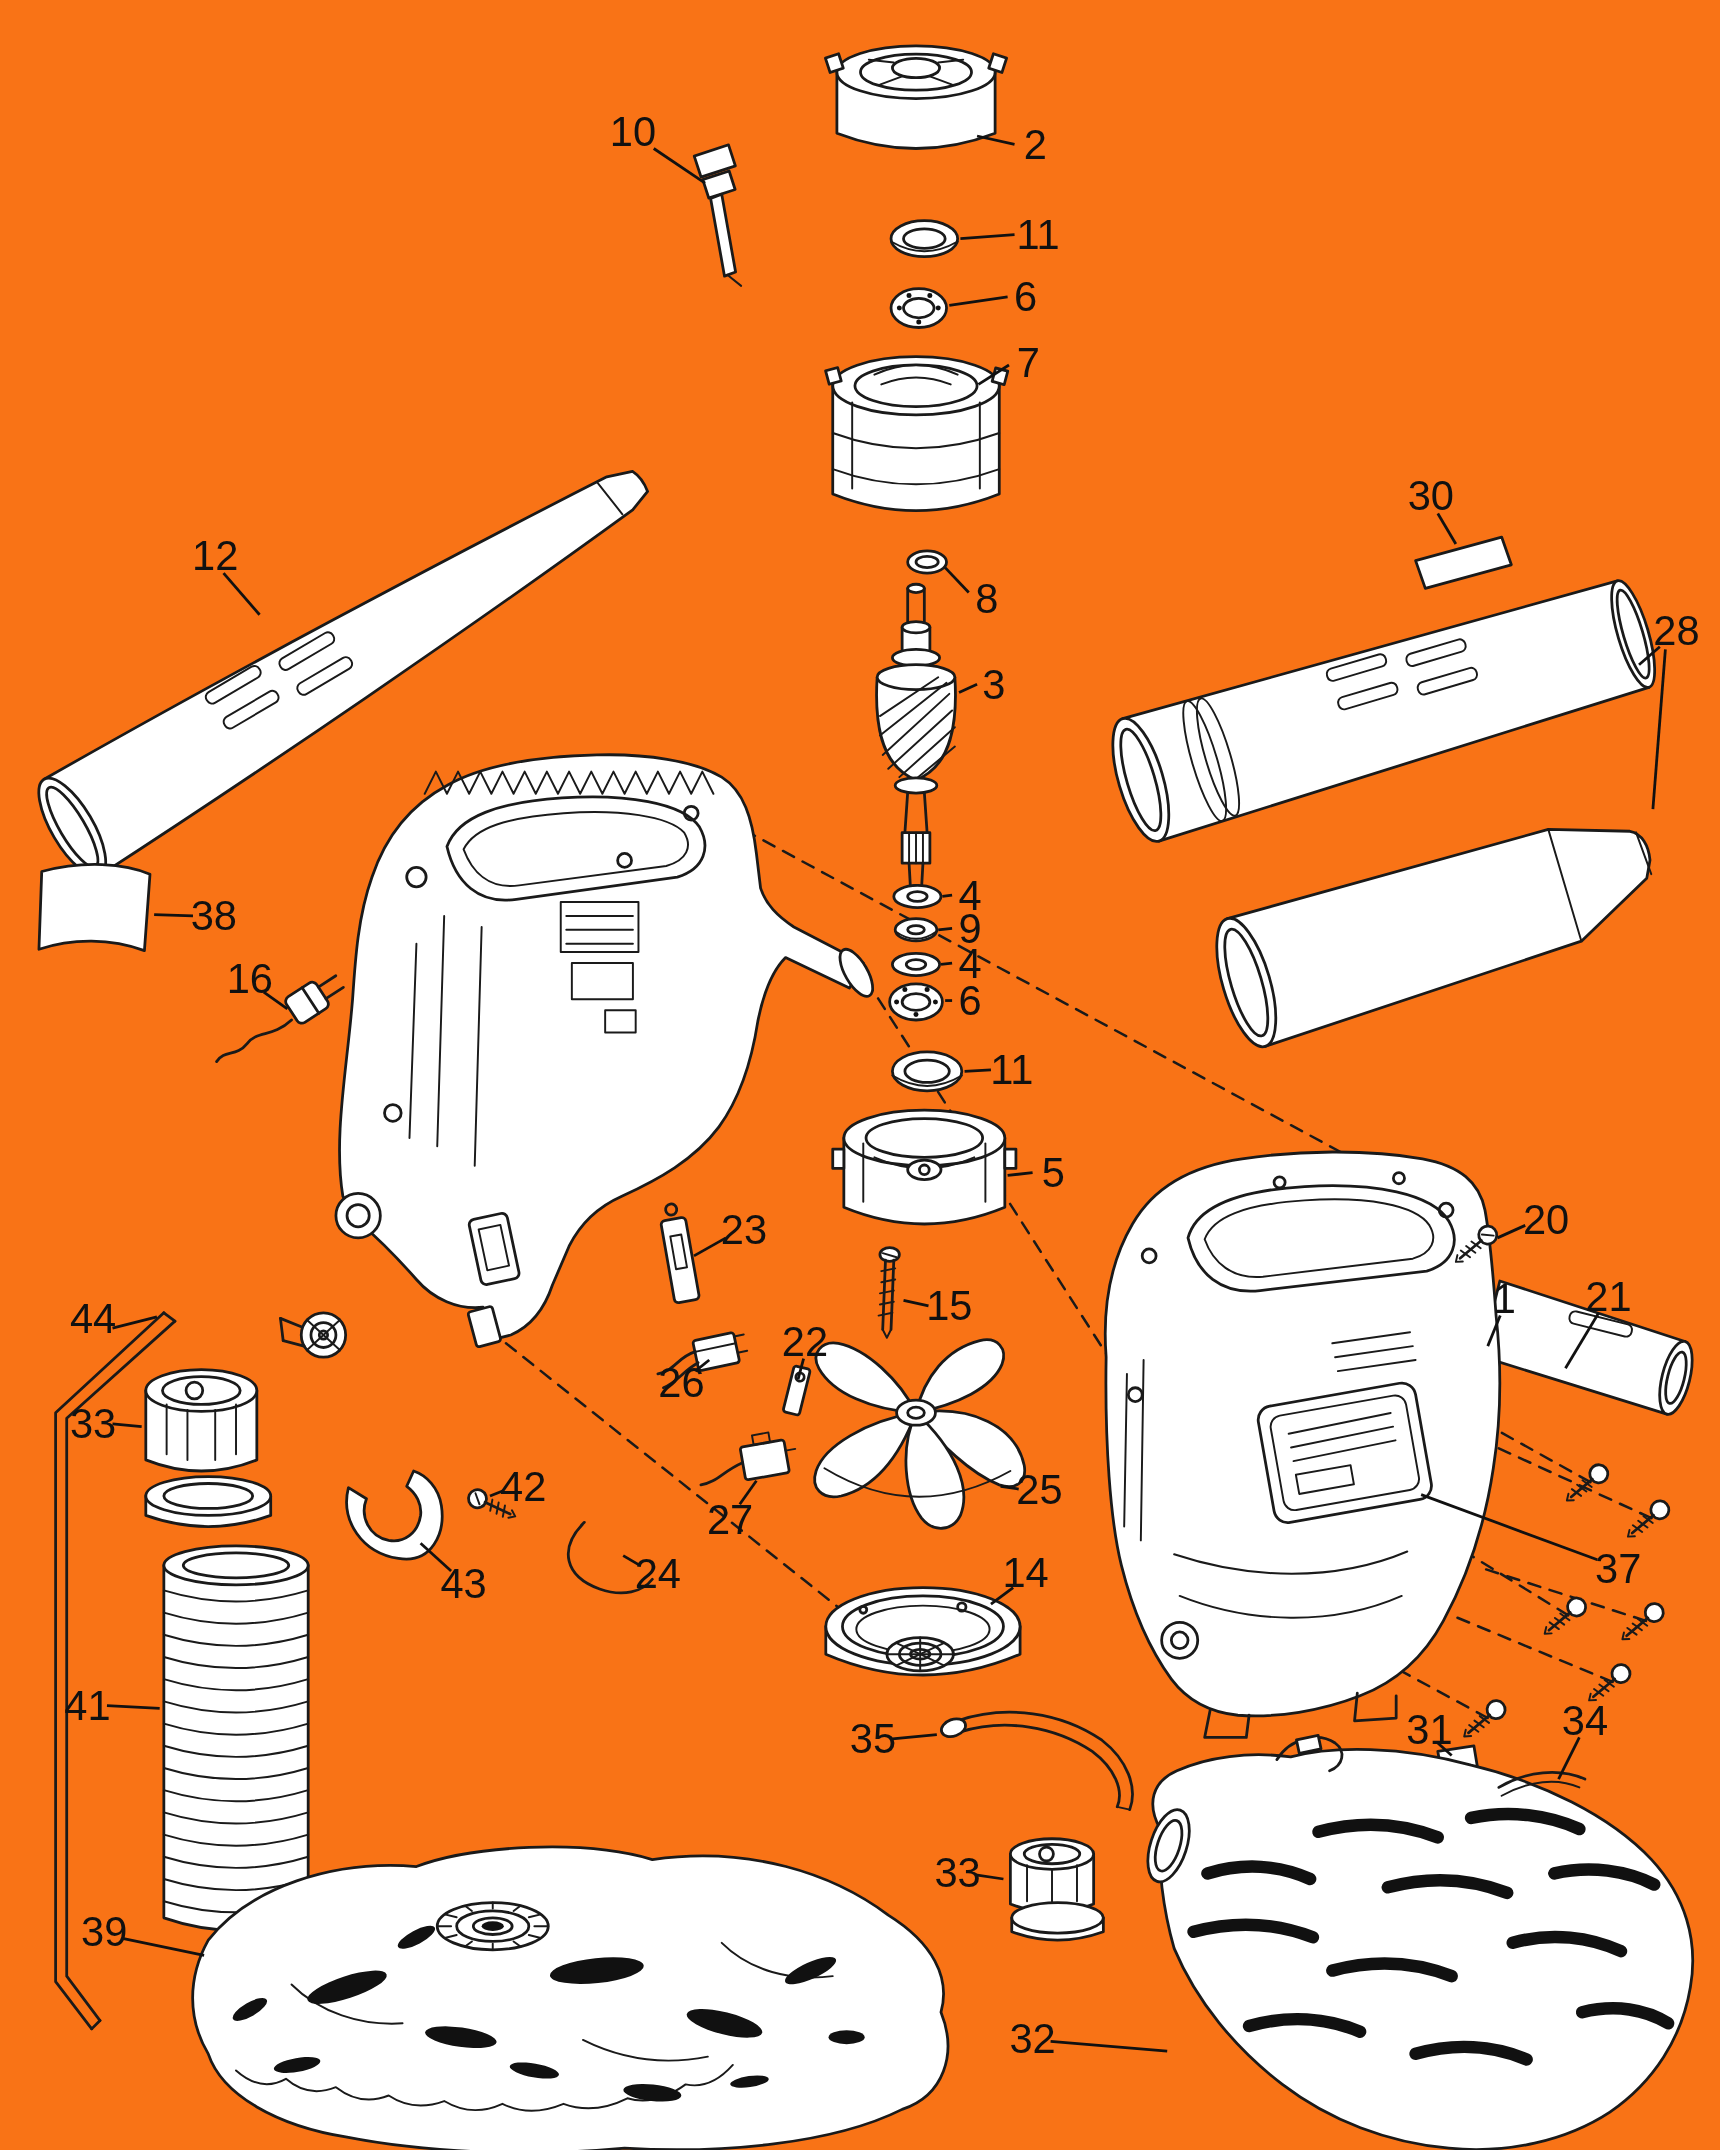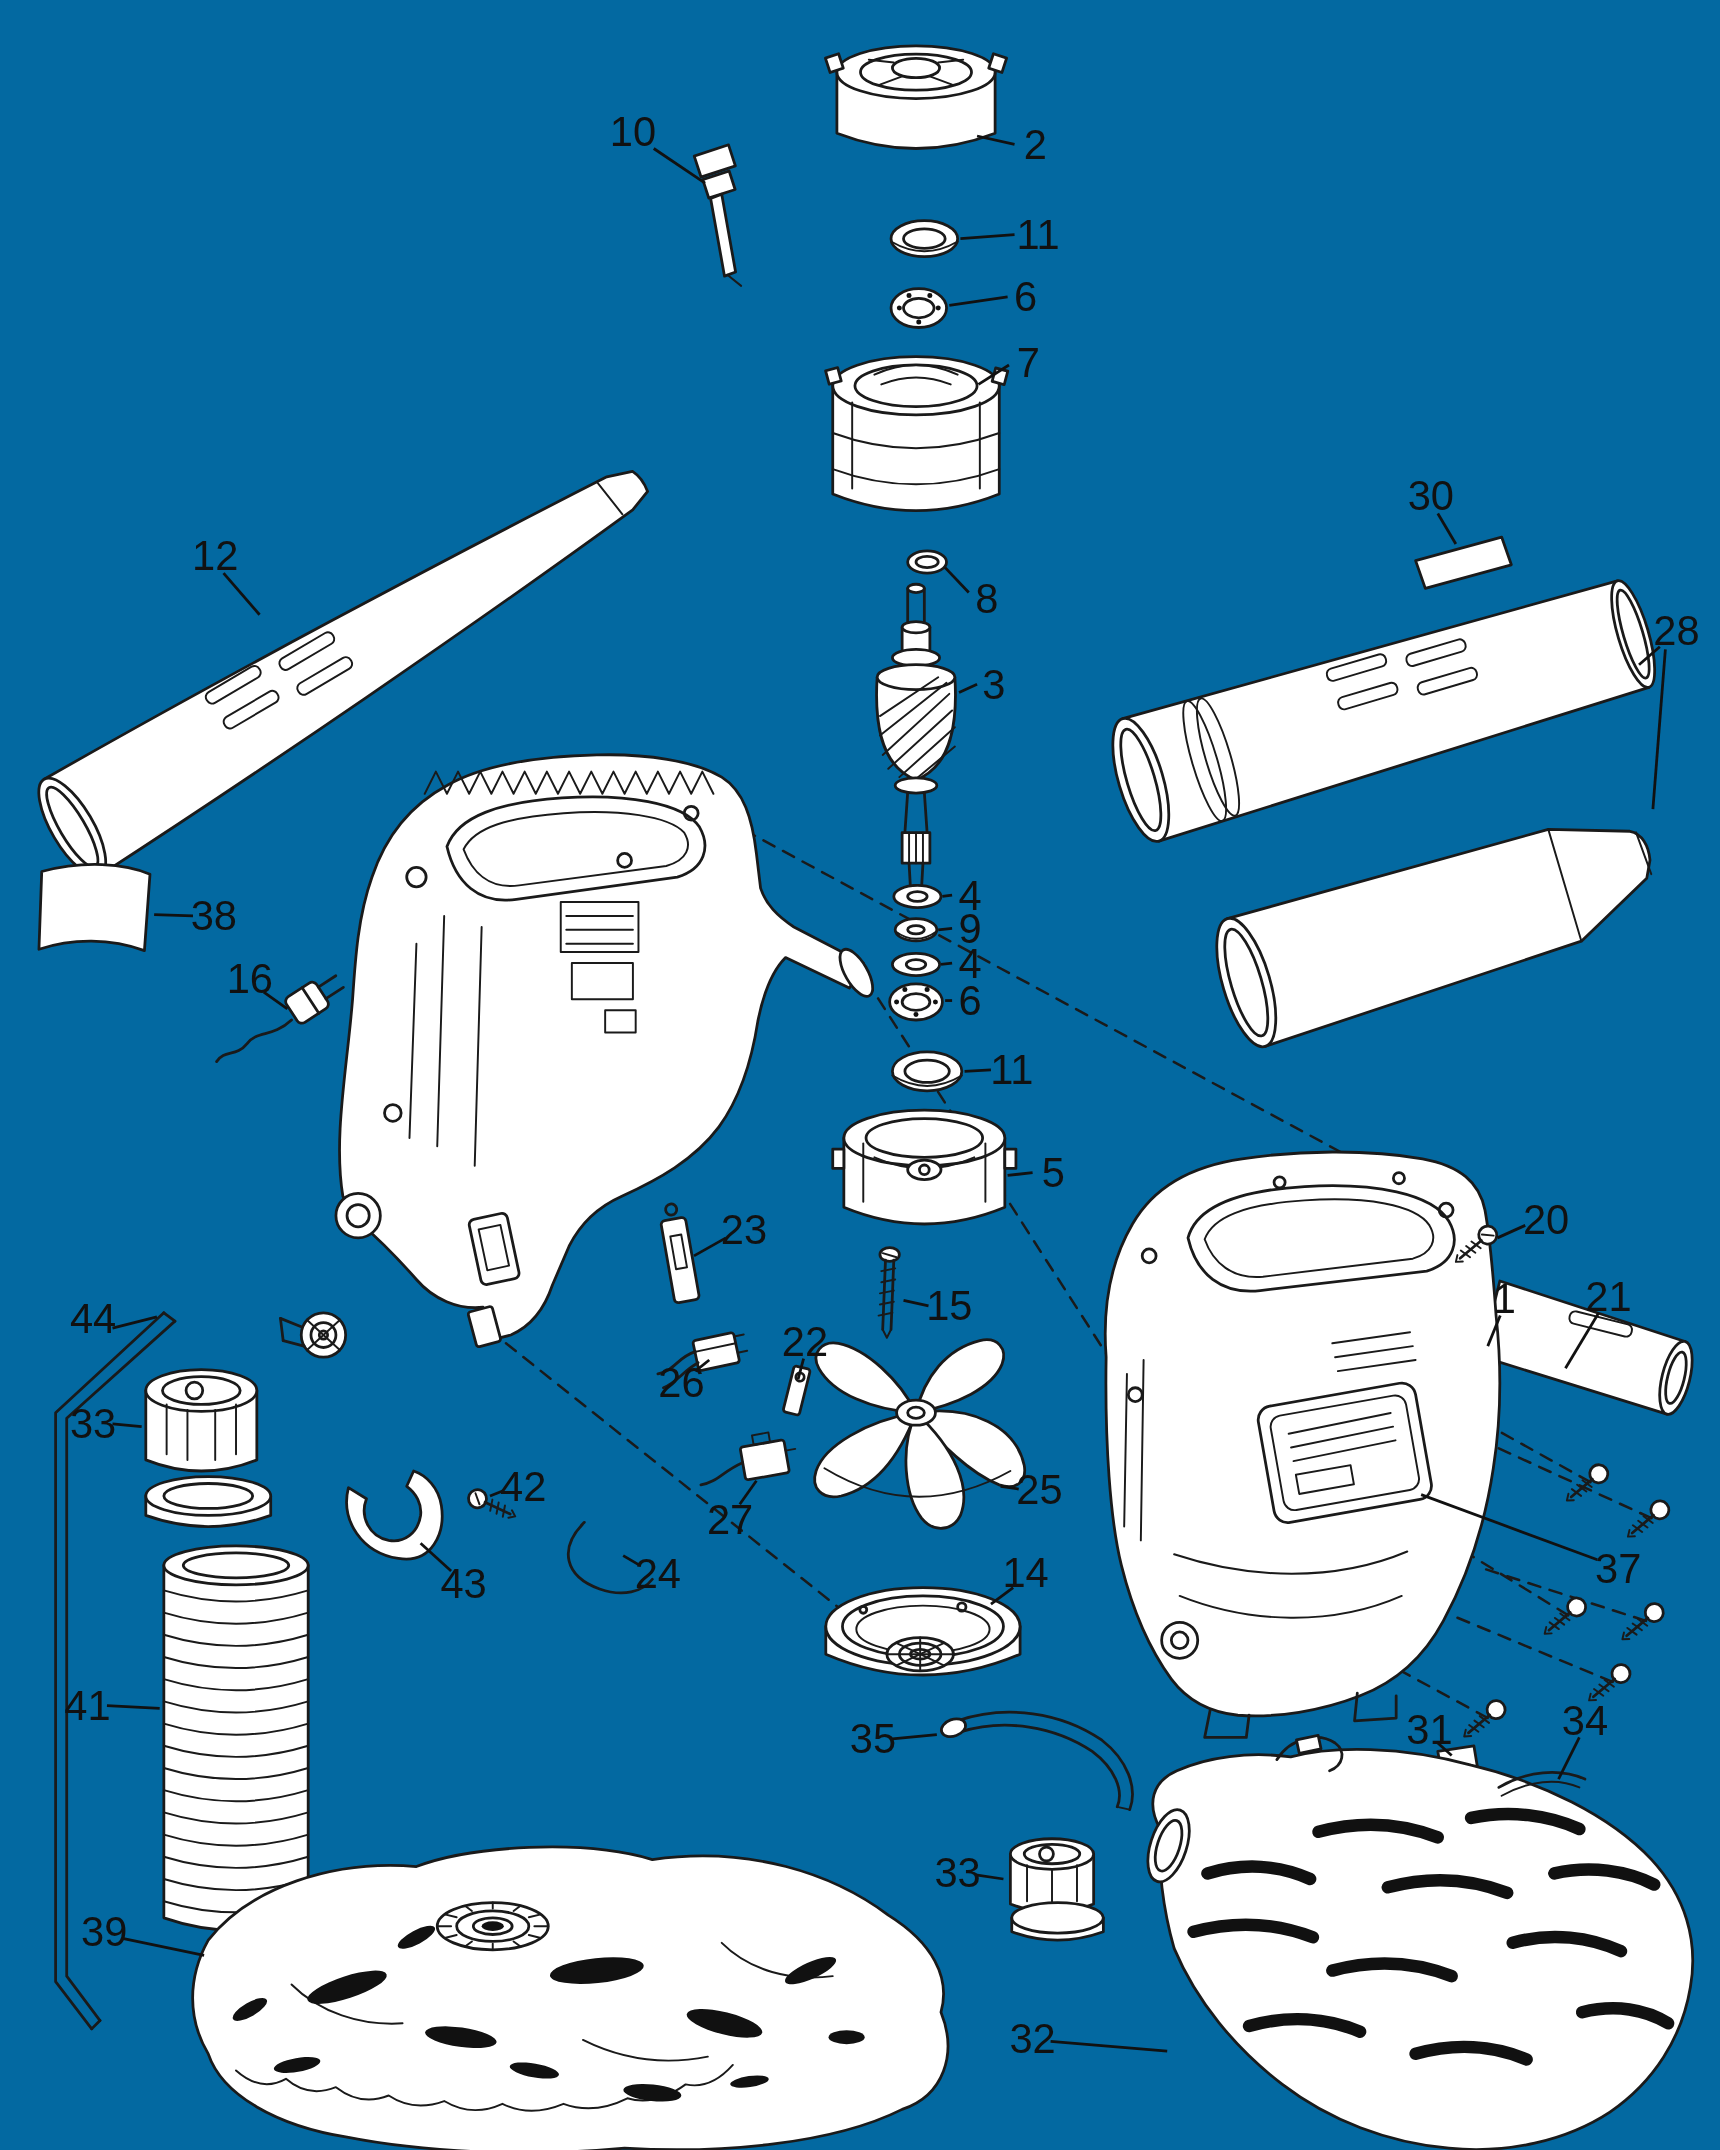--- a/index.html
+++ b/index.html
@@ -1,16 +1,16 @@
 <!DOCTYPE html>
 <html style="font-size:12.4px"><head>
 <meta charset="utf-8">
 <style>
   html,body{margin:0;padding:0;background:#ffffff;}
-  .stage{width:1721px;height:2151px;background:#0369a1;position:relative;overflow:hidden;}
+  .stage{width:1721px;height:2151px;background:#f97316;position:relative;overflow:hidden;}
   svg{display:block;}
   .s{stroke:#1a1a1a;stroke-width:2;fill:none;stroke-linecap:round;stroke-linejoin:round;}
   .w{fill:#ffffff;}
   .k{fill:#111111;stroke:none;}
   .thin{stroke-width:1.4;}
   .dash{stroke-dasharray:9 7;stroke-width:1.8;}
   .stripe{stroke:#111;stroke-width:9;fill:none;stroke-linecap:round;}
   .callout{font:400 30px "Liberation Sans", sans-serif;fill:#111;text-anchor:middle;dominant-baseline:central;}
   .leader{stroke:#111;stroke-width:2;fill:none;}
 </style>

